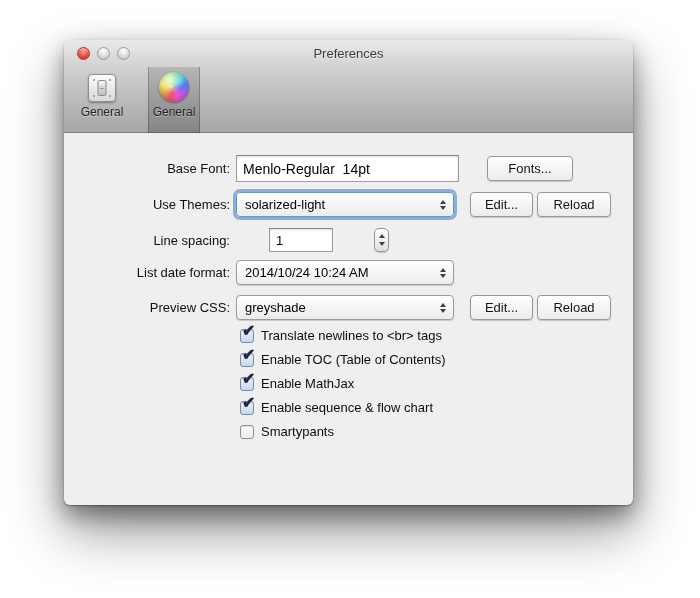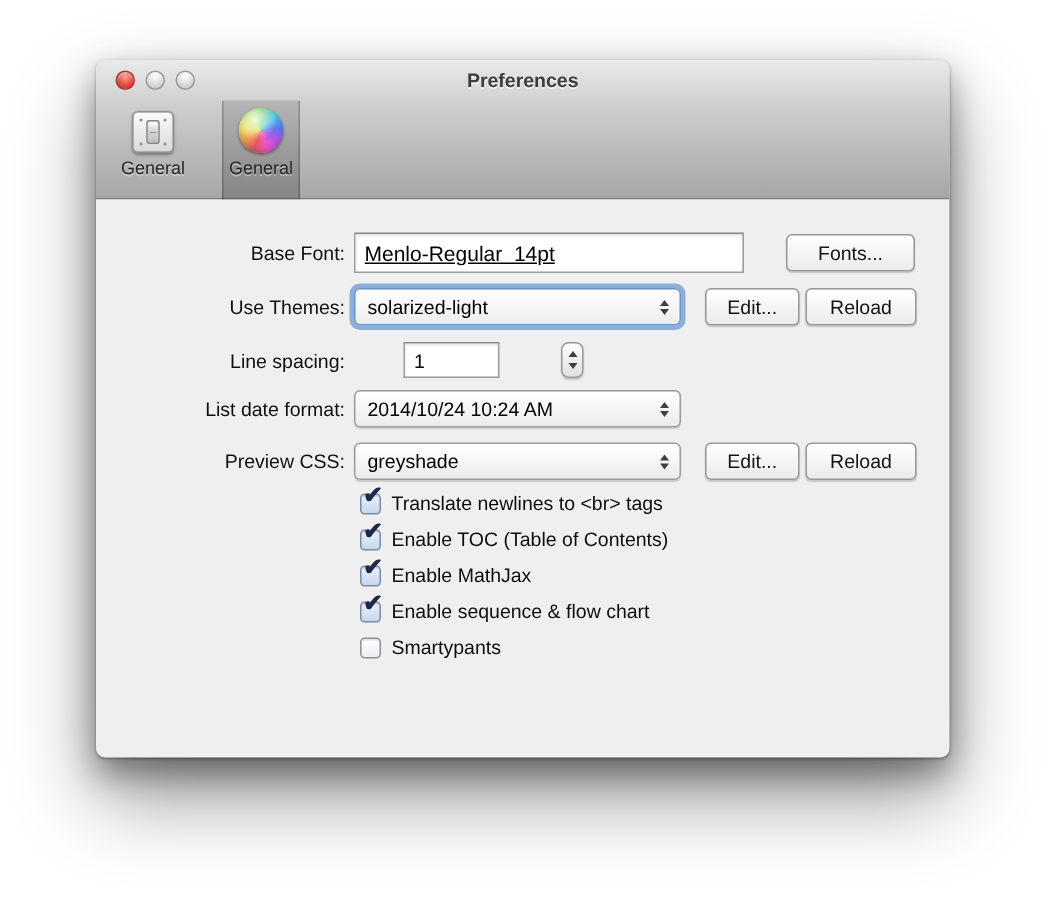--- a/index.html
+++ b/index.html
@@ -14,21 +14,21 @@
   .header{height:93px;border-radius:6px 6px 0 0;border-bottom:1px solid #7d7d7d;
     background:linear-gradient(#eaeaea 0%,#cdcdcd 35%,#a6a6a6 100%);position:relative;}
   .titlebar{height:27px;position:relative;}
   .traffic{position:absolute;left:13px;top:7px;display:flex;gap:7px;}
   .tl{width:13px;height:13px;border-radius:50%;flex:none;}
   .tl.red{background:radial-gradient(circle at 50% 28%,#fba49a,#e2463b 62%,#c23a31);
     border:1px solid #a03a31;box-shadow:inset 0 1px 1px rgba(255,255,255,.5);}
   .tl.gray{background:radial-gradient(circle at 50% 28%,#ffffff,#d6d6d6 62%,#bfbfbf);
     border:1px solid #9a9a9a;box-shadow:inset 0 1px 1px rgba(255,255,255,.7);}
   .title{text-align:center;line-height:28px;font-size:13px;color:#3c3c3c;
-    text-shadow:0 1px 0 rgba(255,255,255,.55);font-weight:bold;}
+    text-shadow:0 1px 0 rgba(255,255,255,.55);}
 
   .toolbar{position:absolute;left:12px;top:27px;height:66px;display:flex;align-items:stretch;gap:20px;}
   .tb-item{width:52px;display:flex;flex-direction:column;align-items:center;padding-top:5px;cursor:default;}
   .tb-item.selected{background:linear-gradient(rgba(0,0,0,.13),rgba(0,0,0,.20));
     box-shadow:inset 1px 0 0 rgba(0,0,0,.22),inset -1px 0 0 rgba(0,0,0,.22);}
   .tb-label{margin-top:3px;font-size:12px;color:#262626;text-shadow:0 1px 0 rgba(255,255,255,.35);}
 
   .icon-general{width:28px;height:28px;margin-top:2px;border-radius:4px;position:relative;
     background:linear-gradient(#fbfbfb,#d9d9d9);border:1px solid #8f8f8f;
     box-shadow:0 1px 2px rgba(0,0,0,.35);}
@@ -47,21 +47,21 @@
     box-shadow:0 1px 2px rgba(0,0,0,.45),inset 0 -2px 4px rgba(0,0,0,.18);}
 
   
   .content{padding-top:22px;}
   .row{display:flex;align-items:center;margin-bottom:10px;}
   .lbl{width:166px;flex:none;text-align:right;margin-right:6px;font-size:13px;color:#101010;}
 
   .textfield{height:25px;border:1px solid #9c9c9c;border-top-color:#868686;background:#fff;
     font-family:"Liberation Sans",sans-serif;font-size:13px;color:#000;padding:0 6px;
     box-shadow:inset 0 1px 2px rgba(0,0,0,.14);outline:none;}
-  .tf-basefont{width:260px;height:27px;font-size:14px;text-decoration:underline;}
+  .tf-basefont{width:223px;height:27px;font-size:14px;}
   .tf-small{width:64px;height:24px;}
 
   .btn{height:25px;border:1px solid #979797;border-radius:4px;color:#141414;font-size:13px;
     background:linear-gradient(#ffffff,#ebebeb);display:inline-flex;align-items:center;
     justify-content:center;box-shadow:0 1px 1px rgba(0,0,0,.18);cursor:default;flex:none;}
   .btn-fonts{width:86px;margin-left:28px;}
   .btn-edit{width:63px;margin-left:16px;}
   .btn-reload{width:74px;margin-left:4px;}
 
   .popup{width:218px;height:25px;border:1px solid #9c9c9c;border-radius:4px;font-size:13px;color:#000;

